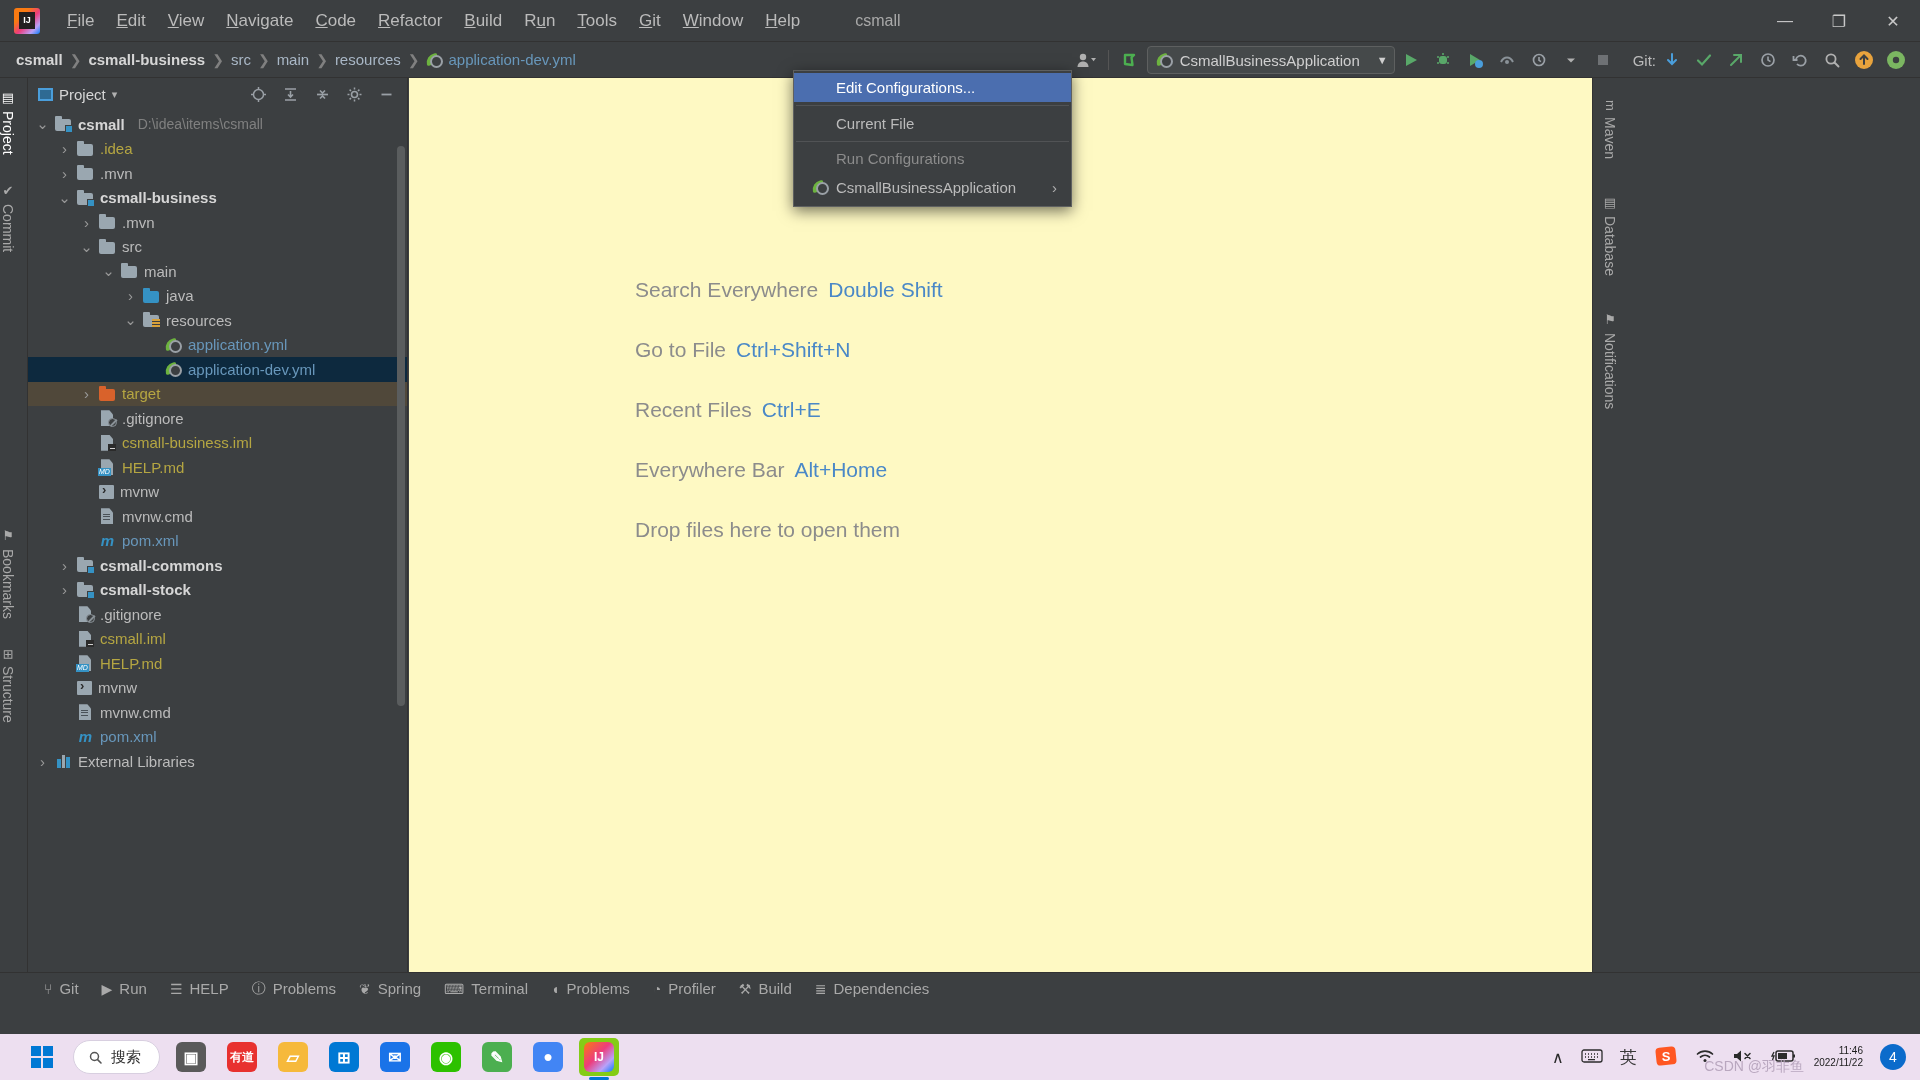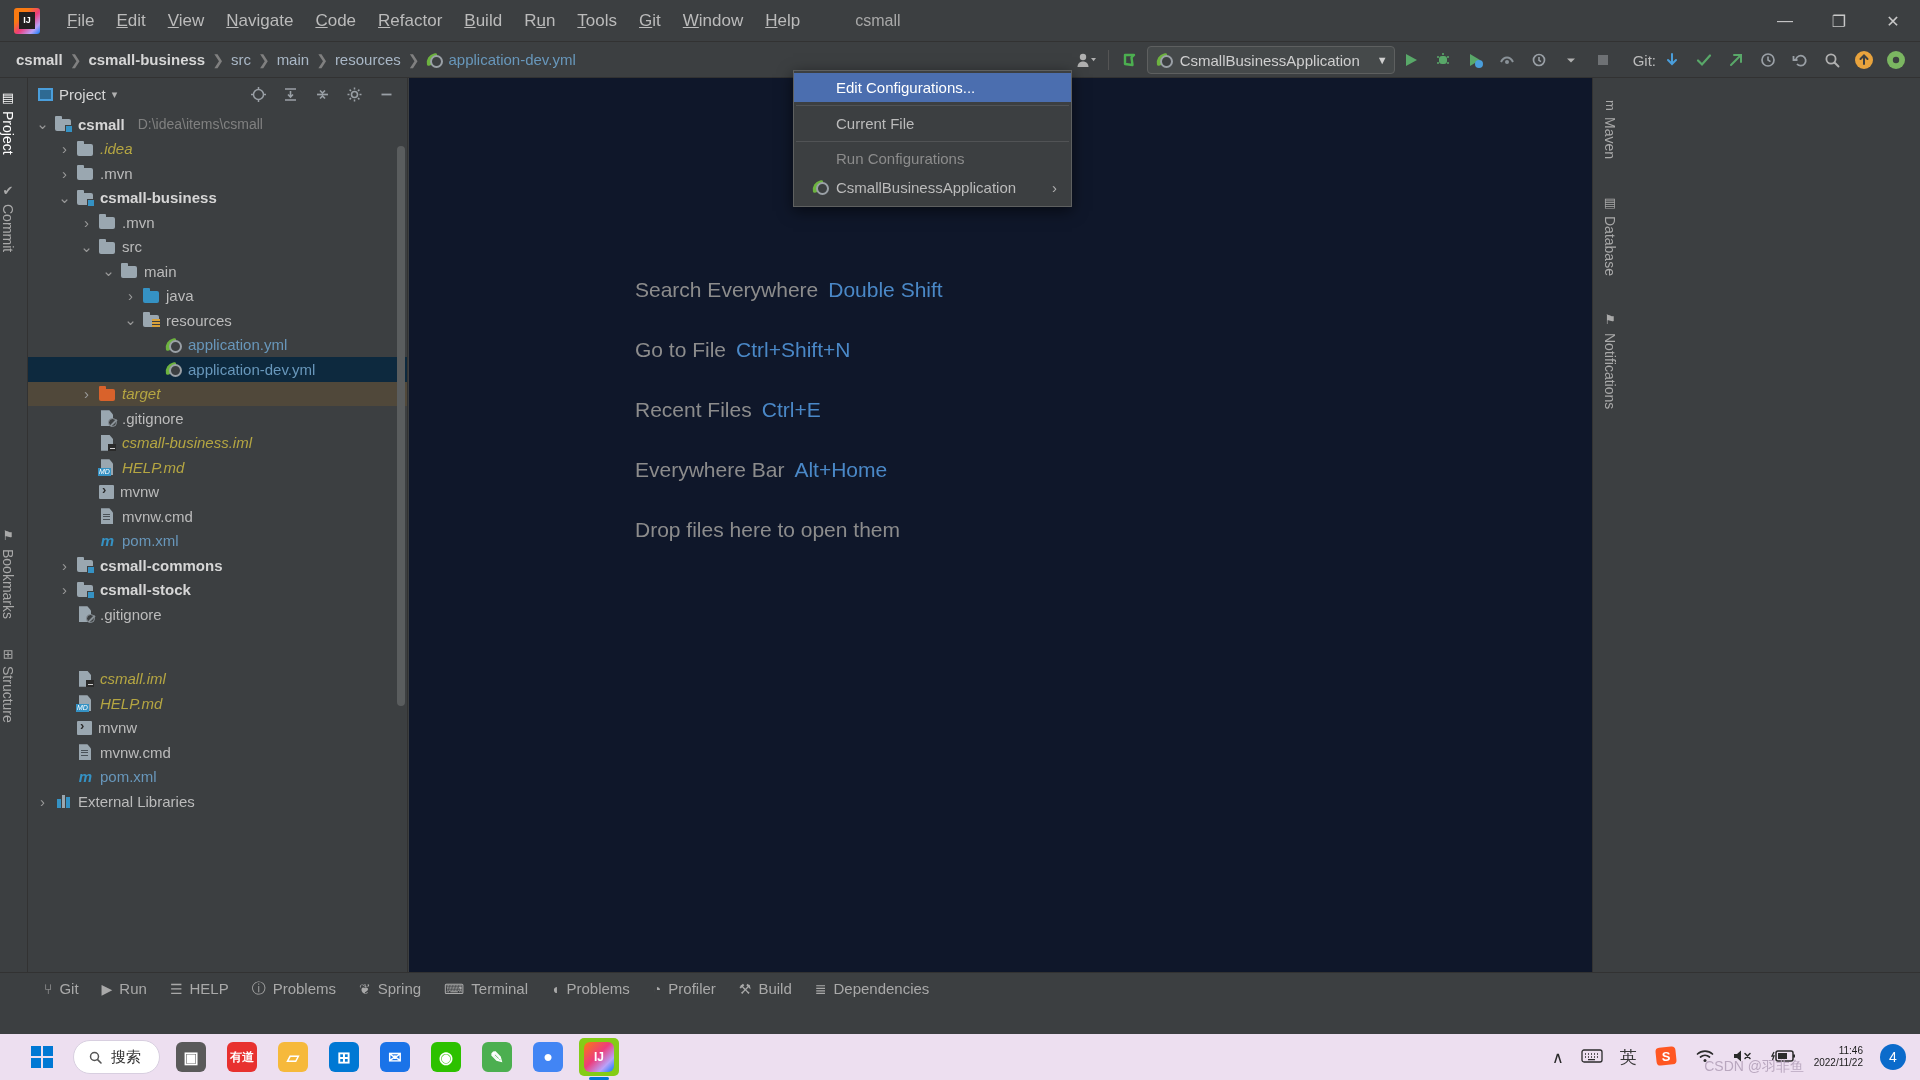--- a/index.html
+++ b/index.html
@@ -144,21 +144,21 @@
     height: 24.5px; display: flex; align-items: center; gap: 6px;
     font-size: 15px; color: #bbbbbb; white-space: nowrap; padding-right: 6px;
   }
   .trow.sel { background: #0d293e; }
   .trow.target-hl { background: #50483a; }
   .arrow {
     width: 13px; text-align: center; color: #9a9a9a; font-size: 11px; flex: 0 0 auto;
   }
   .arrow.none { visibility: hidden; }
   .tlabel.bold { font-weight: bold; color: #d6d6d6; }
-  .tlabel.yellow { color: #b5a642; font-style: italic; }
+  .tlabel.yellow { color: #b5a642; }
   .tlabel.blue { color: #6897bb; }
   .tlabel.plain { color: #bbbbbb; }
   .tpath { color: #808080; font-size: 14px; margin-left: 7px; }
 
   
   .ico { width: 17px; height: 16px; flex: 0 0 auto; position: relative; display: inline-block; }
   .ico-folder::before {
     content: ""; position: absolute; left: 0; top: 3px; width: 16px; height: 12px;
     background: #9aa7b0; border-radius: 1px 2px 2px 2px;
   }
@@ -232,21 +232,21 @@
 
   
   .tree-scroll {
     position: absolute; right: 2px; top: 36px; width: 8px; height: 560px;
     background: #5a5d5e; border-radius: 4px;
   }
 
   
   .editor {
     position: absolute; left: 409px; top: 78px; right: 35px; height: 894px;
-    background: #0f172a;
+    background: #fef9c3;
   }
   .hints {
     position: absolute; left: 226px; top: 200px; display: flex; flex-direction: column; gap: 36px;
   }
   .hint { font-size: 21px; color: #8c8c8c; white-space: nowrap; }
   .hint .key { color: #4a88c7; margin-left: 10px; }
 
   
   .right-strip {
     position: absolute; right: 0; top: 78px; width: 35px; height: 894px;
@@ -669,21 +669,21 @@
             </span>
             <span class="tlabel bold">csmall-stock</span>
           </div>
           <div class="trow" style="padding-left: 30px;">
             <span class="arrow none"></span>
             <span class="ico ico-file ico-git">
               <i class="sub"></i>
             </span>
             <span class="tlabel plain">.gitignore</span>
           </div>
-          <div class="trow" style="padding-left: 30px; margin-top: 40px;">
+          <div class="trow" style="padding-left: 30px;">
             <span class="arrow none"></span>
             <span class="ico ico-file ico-iml">
               <i class="sub"></i>
             </span>
             <span class="tlabel yellow">csmall.iml</span>
           </div>
           <div class="trow" style="padding-left: 30px;">
             <span class="arrow none"></span>
             <span class="ico ico-file ico-md">
               <i class="sub">MD</i>

